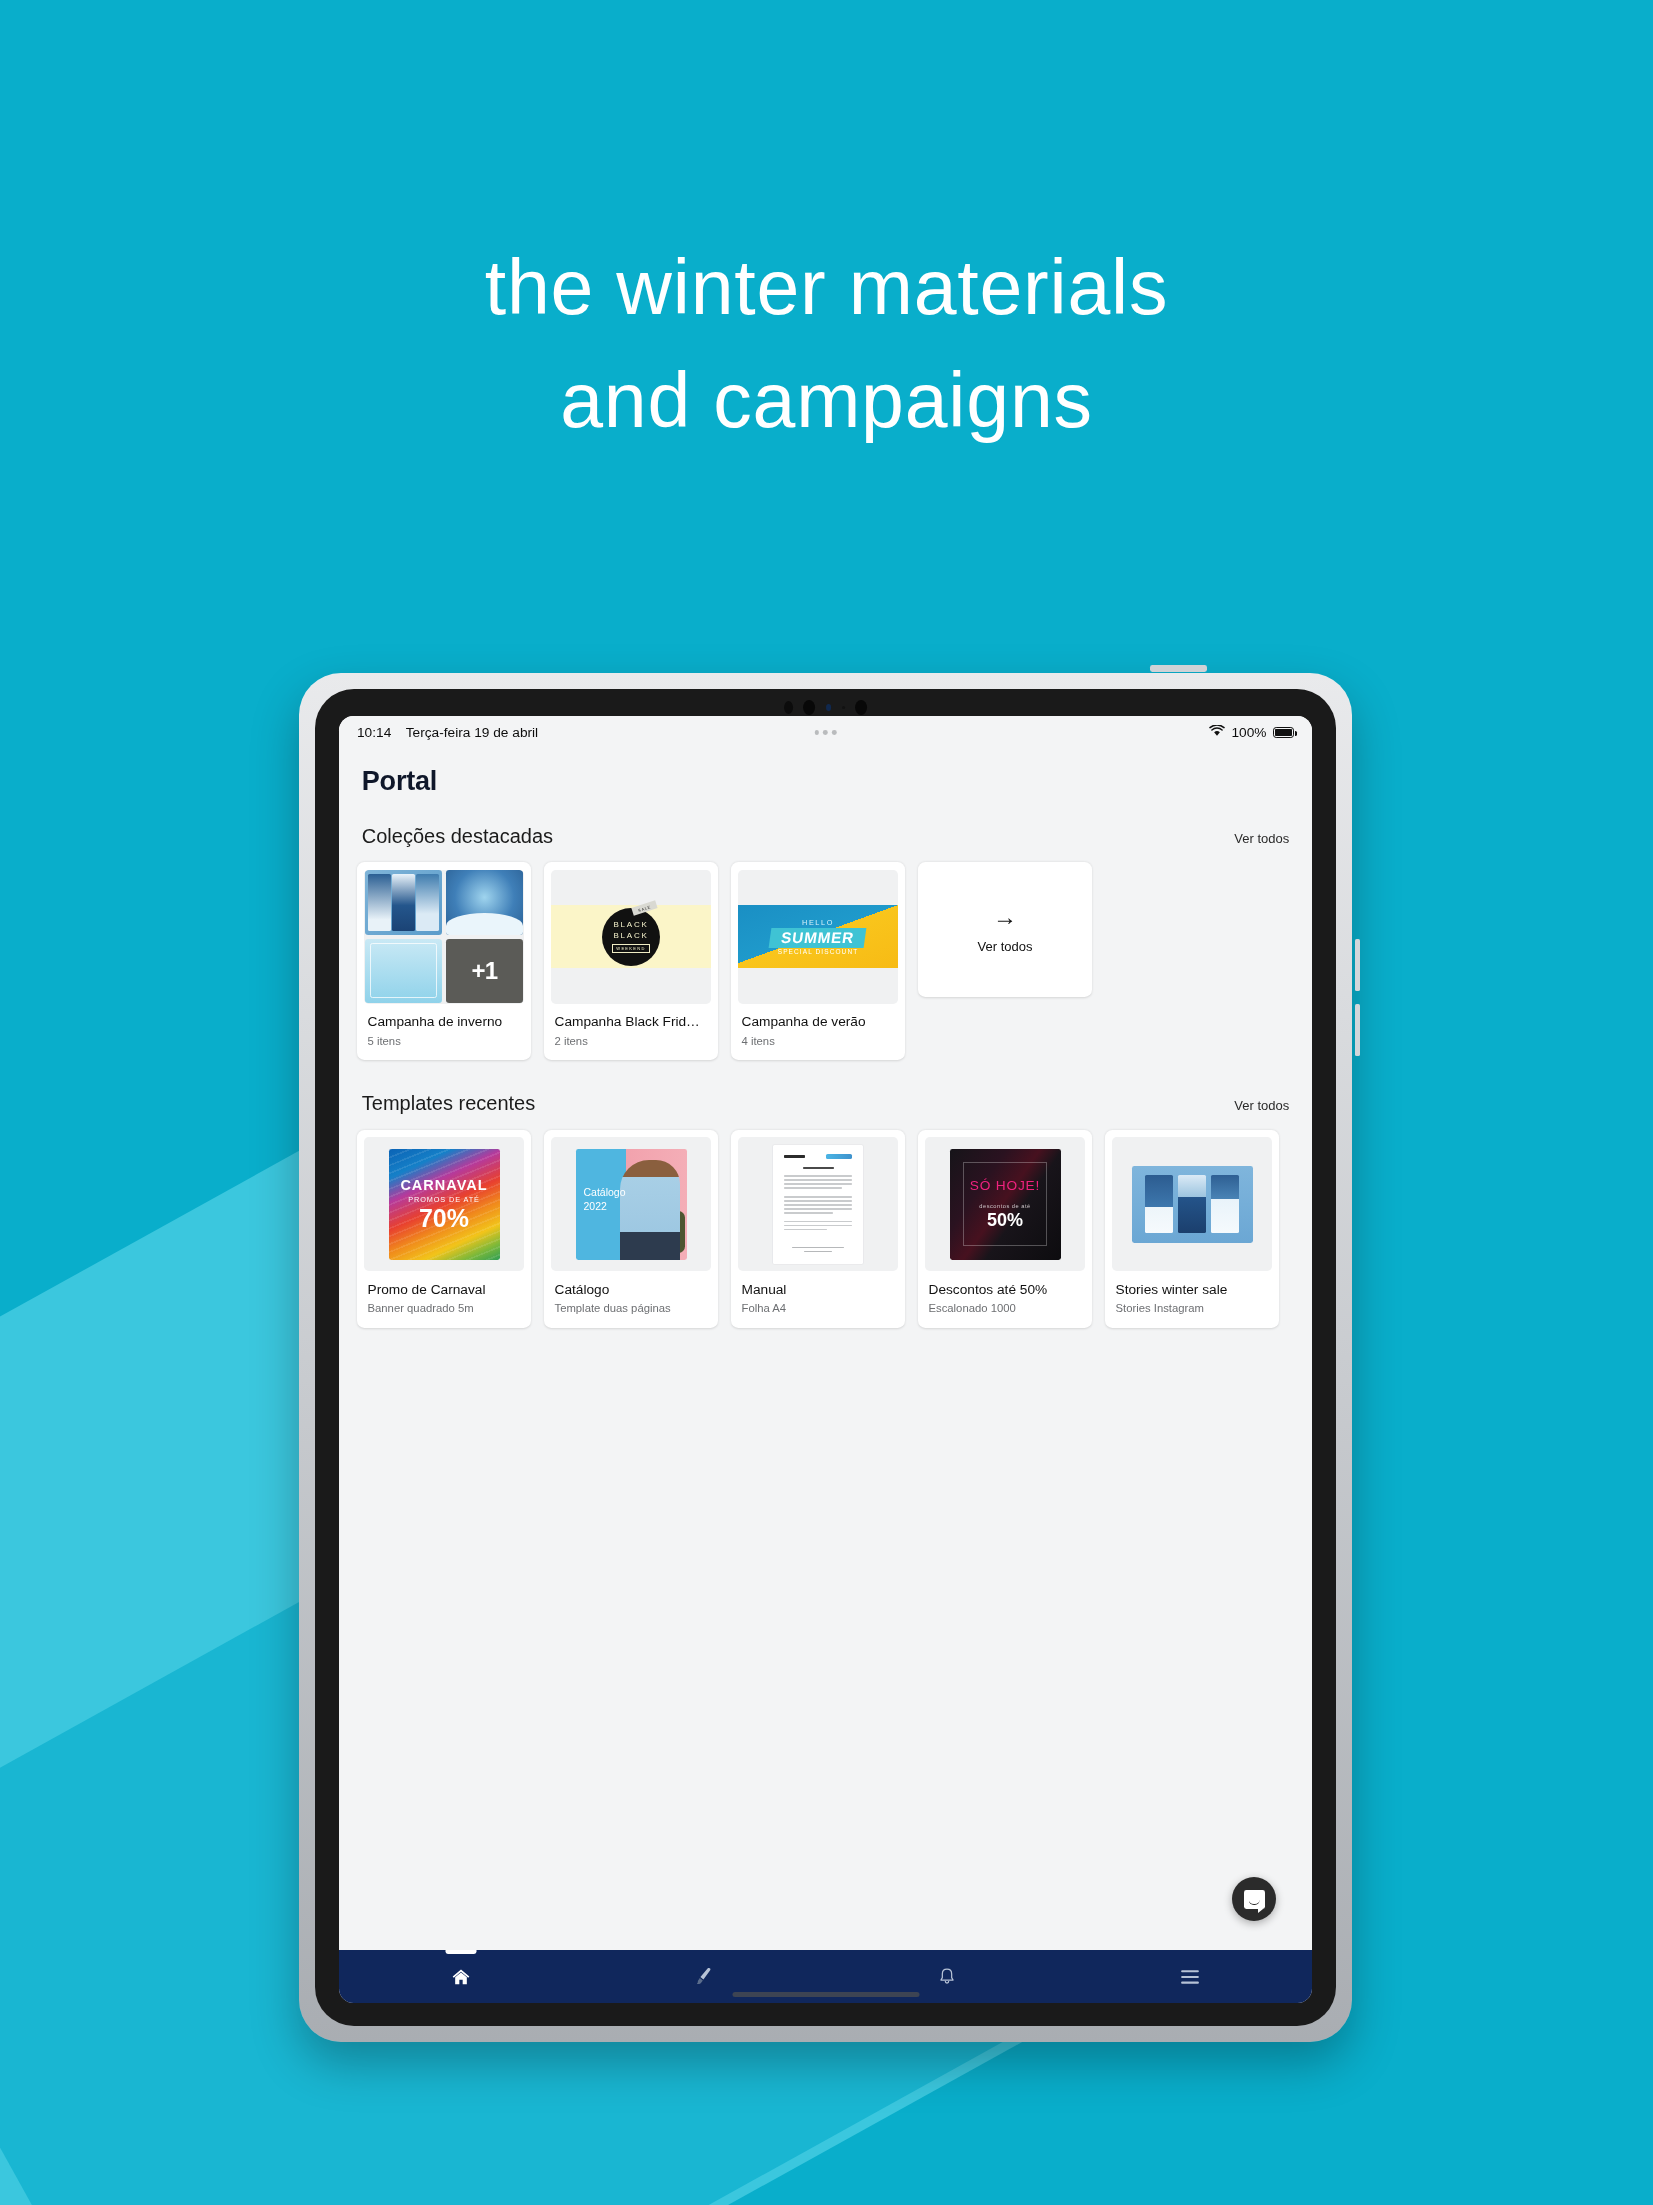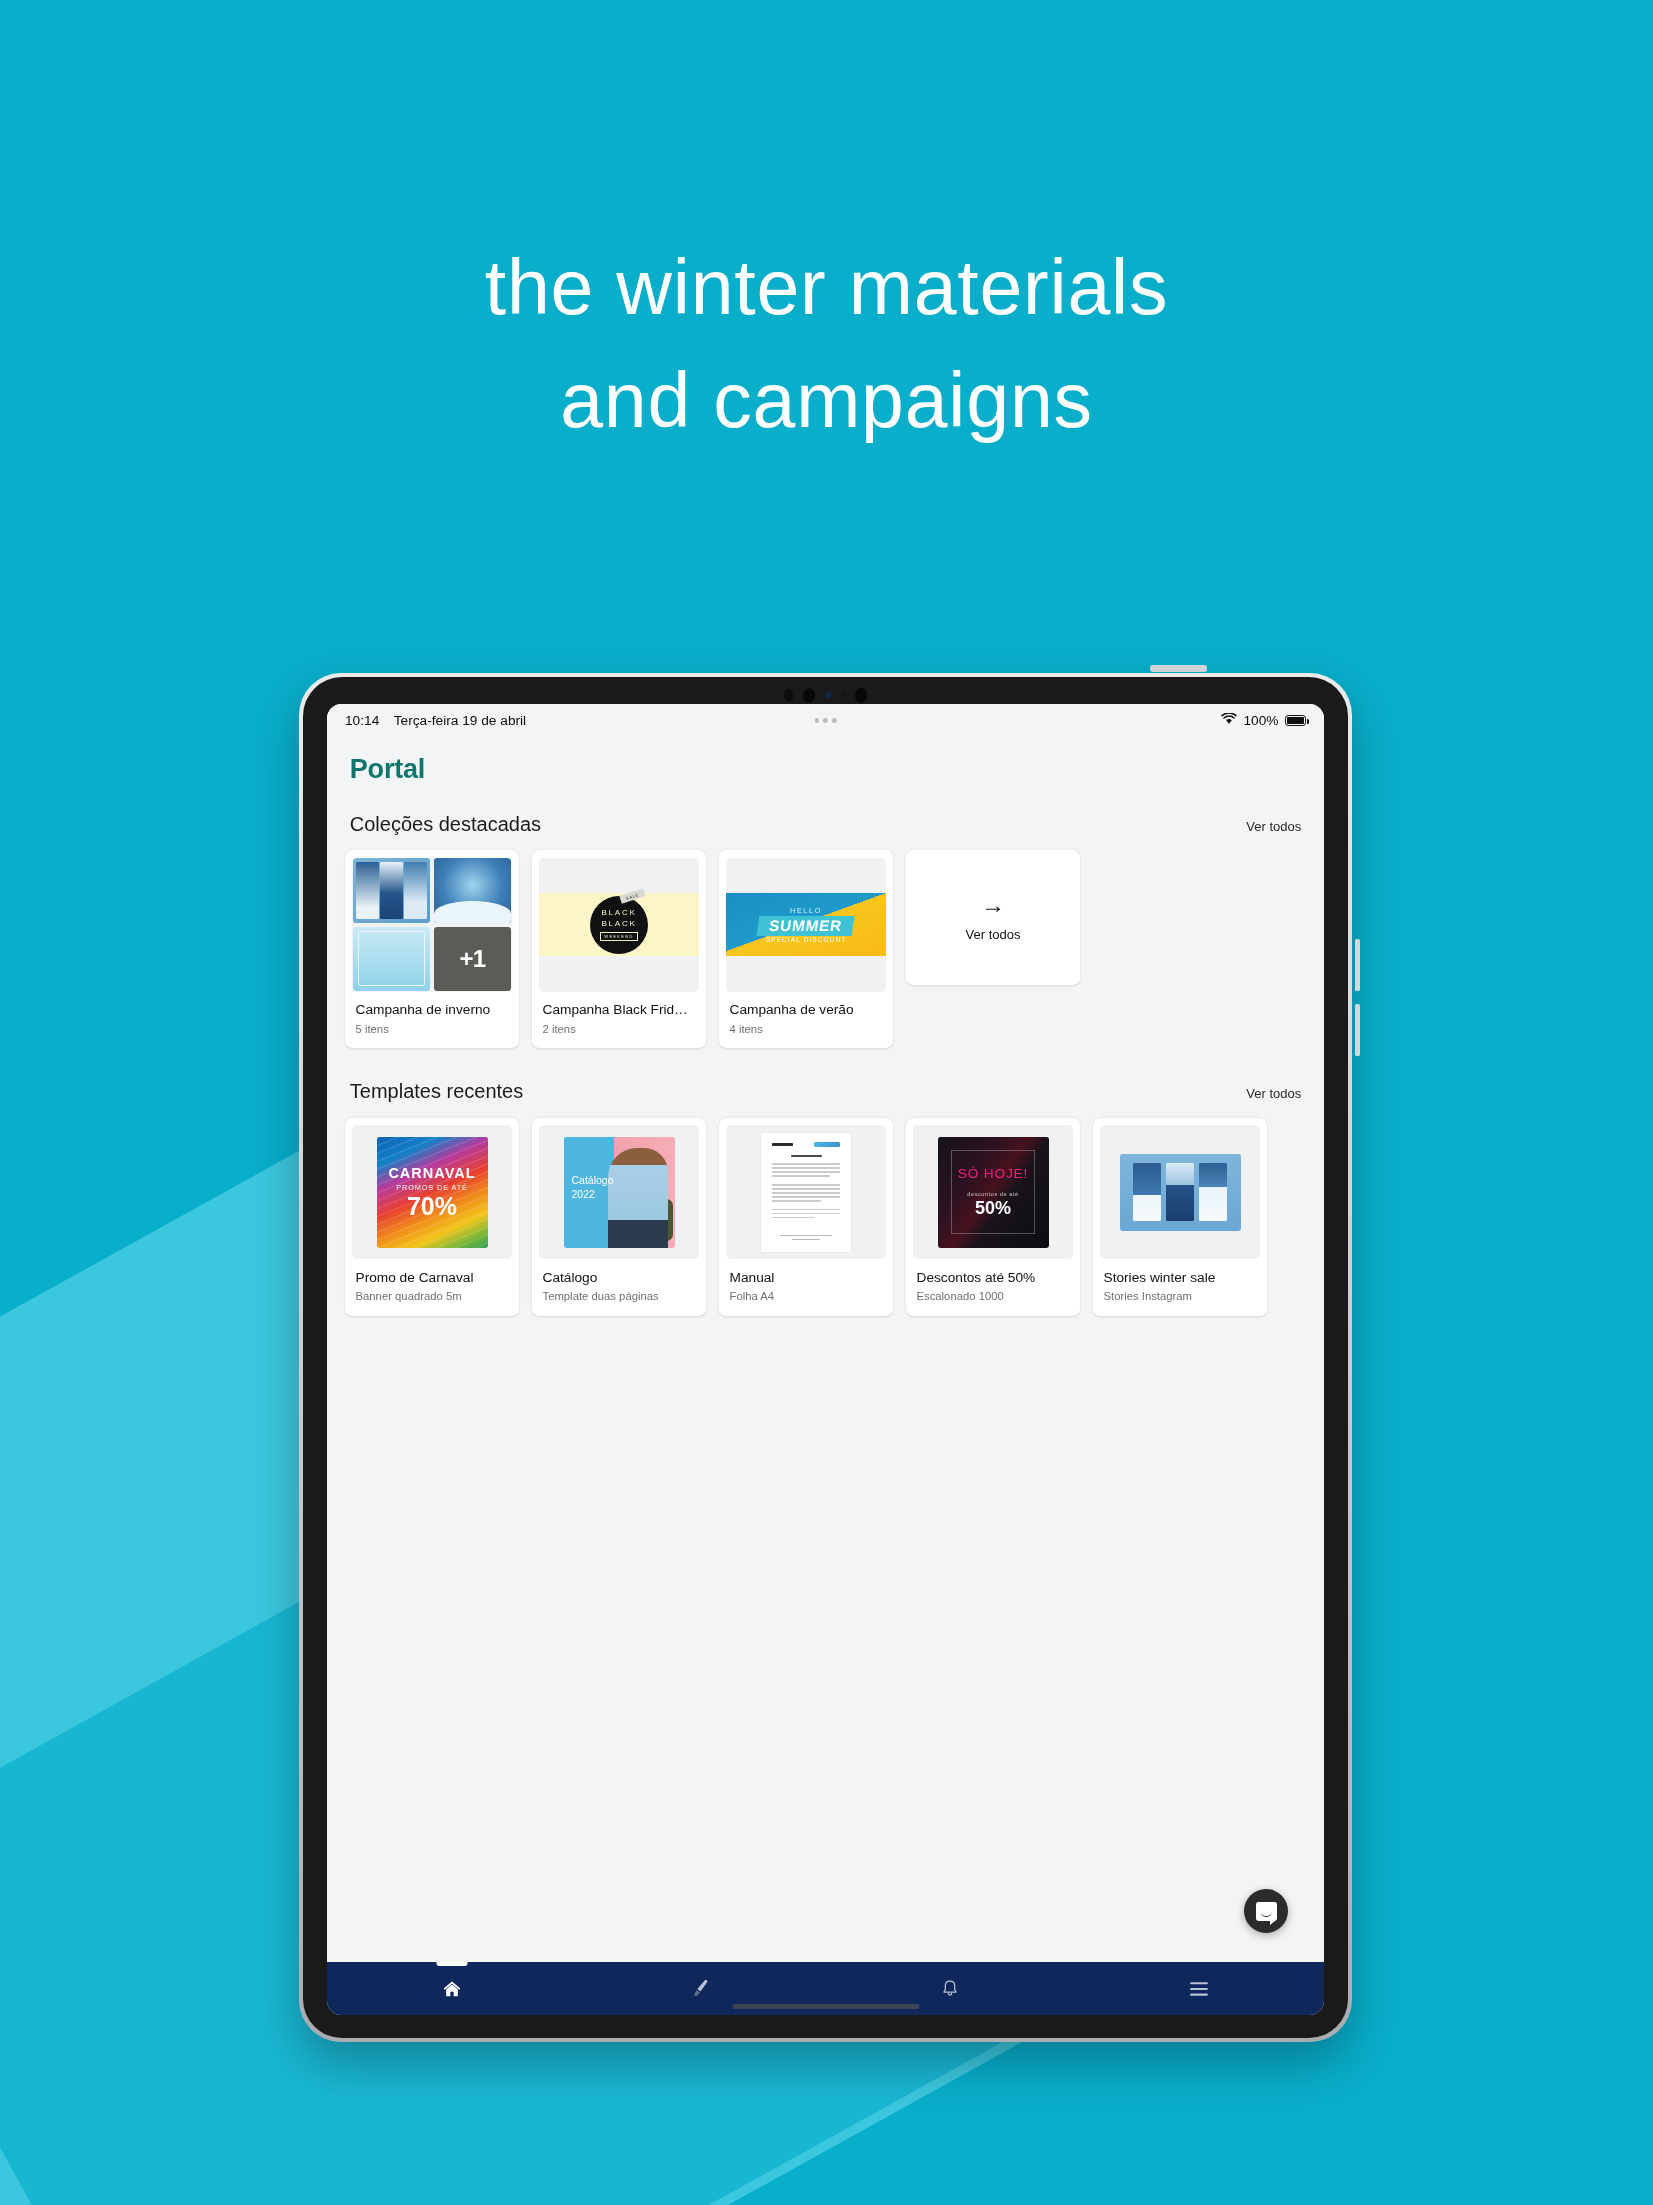--- a/index.html
+++ b/index.html
@@ -39,21 +39,21 @@
     letter-spacing:0.8px;
   }
   .headline div { white-space:nowrap; }
 
   
   .tablet {
     position:absolute; left:299px; top:673px;
     width:1053px; height:1369px;
     background:linear-gradient(180deg,#e9eaec 0%, #c9ccd0 50%, #a9adb2 100%);
     border-radius:42px;
-    padding:4px;
+    padding:16px;
     box-shadow:0 21px 48px rgba(0,0,0,0.28);
   }
   .tablet-inner {
     width:100%; height:100%;
     background:#1a1a1a;
     border-radius:39px;
     padding:27.4px 24px 22.6px 24px;
     position:relative;
   }
   .cam-row {
@@ -95,21 +95,21 @@
   .sb-dots i { width:4.8px; height:4.8px; border-radius:50%; background:#b9bbbd; display:block; }
   .sb-right { margin-left:auto; display:flex; align-items:center; gap:6.5px; }
   .batt { width:21px; height:11.3px; border:1.6px solid #111; border-radius:3.2px;
           position:relative; padding:0.8px; }
   .batt::after { content:""; position:absolute; right:-4px; top:3.2px;
                  width:2.4px; height:4.8px; background:#111; border-radius:0 1.6px 1.6px 0; }
   .batt i { display:block; width:100%; height:100%; background:#111; border-radius:0.8px; }
 
   
   .content { flex:1; overflow:hidden; padding:0 18px; background:#f3f4f5; }
-  .page-title { font-size:27px; font-weight:700; color:#0f766e; margin:18px 0 27.4px 4.8px; letter-spacing:-0.2px; }
+  .page-title { font-size:27px; font-weight:700; color:#0f172a; margin:18px 0 27.4px 4.8px; letter-spacing:-0.2px; }
 
   .sec-head {
     display:flex; align-items:baseline; justify-content:space-between;
     margin:0 4.8px 14.5px 4.8px;
   }
   .sec-title { font-size:20px; color:#1b1b1b; font-weight:400; }
   .see-all { font-size:13px; color:#2a2a2a; }
 
   .row { display:flex; gap:13px; }
 

